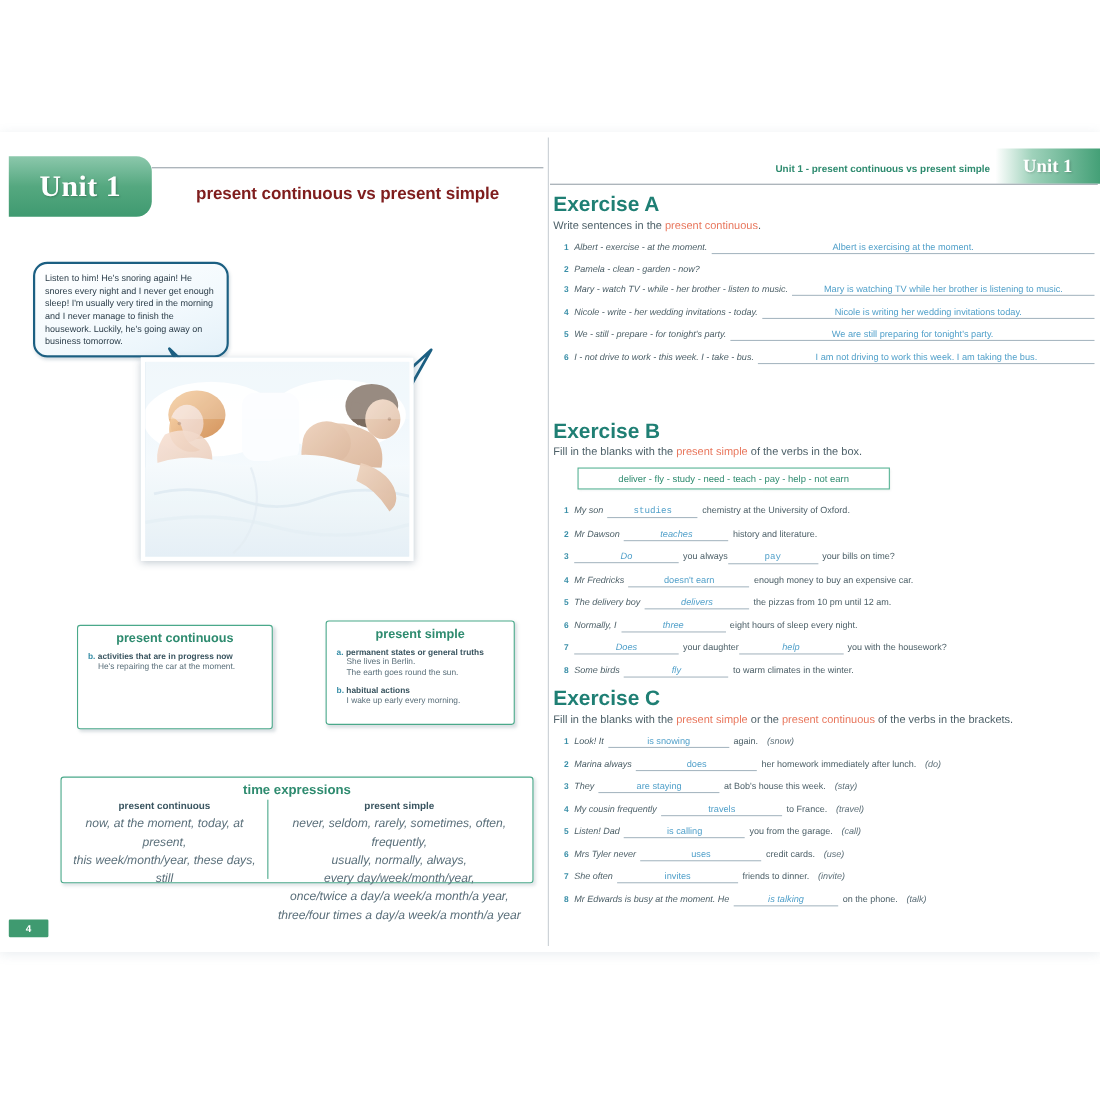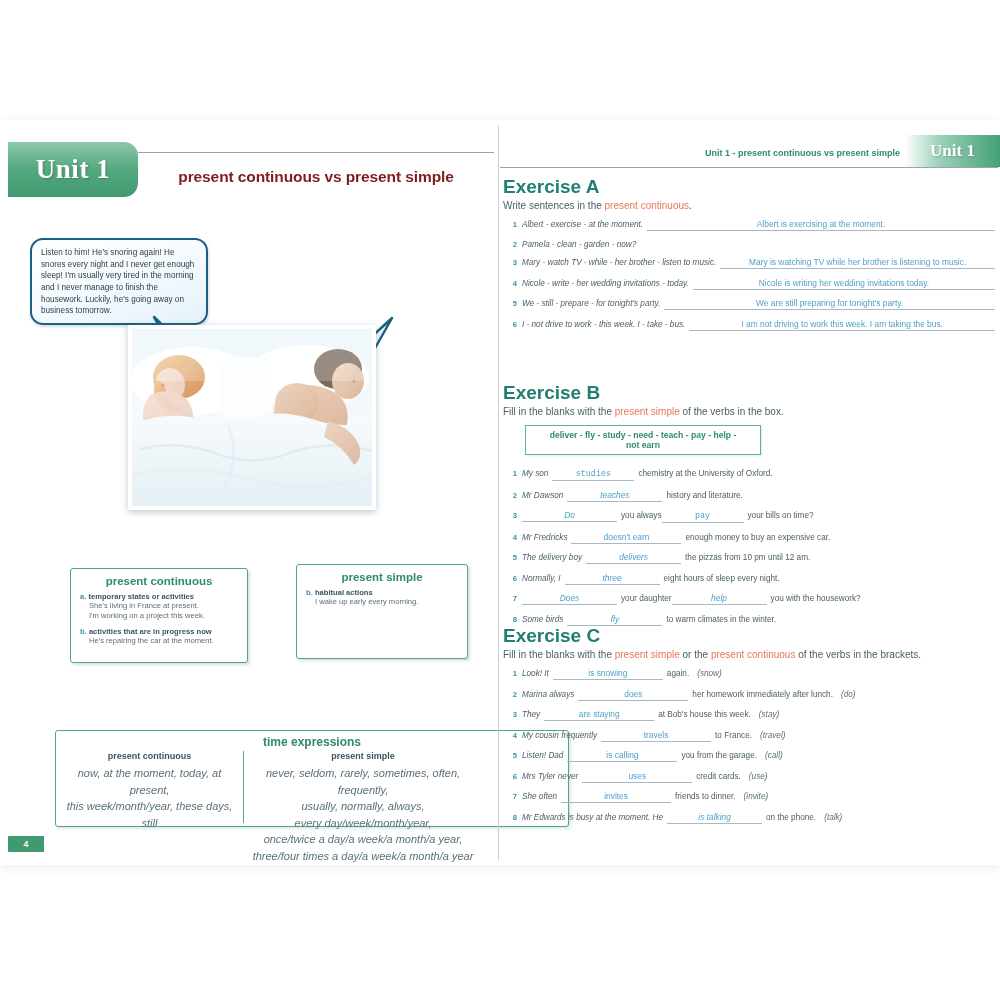--- a/index.html
+++ b/index.html
@@ -107,21 +107,21 @@
   .gbox-head { font-size: 7.6px; font-weight: bold; color: #3a5560; }
   .gbox-head .ltr { color: #3a8fa8; }
   .gbox-ex { font-size: 7.6px; color: #5a6f7a; padding-left: 9px; line-height: 1.35; }
 
   
   #timebox {
     position: absolute; left: 55px; top: 712px - 600px;
     border: 1.6px solid #4aa98a; border-radius: 3px; background: #fff;
   }
   #timebox {
-    left: 55px; top: 610px; width: 514px; height: 97px;
+    left: 55px; top: 586px; width: 430px; height: 97px;
     box-shadow: 2px 2px 3px rgba(120,140,150,.22);
   }
   #timebox .tb-title {
     text-align: center; color: #2e8b6f; font-size: 12px; font-weight: bold;
     padding-top: 4px;
   }
   #timebox .tb-cols { display: flex; height: 72px; margin-top: 2px; }
   #timebox .tb-col { flex: 0 0 auto; padding: 0 6px; text-align: center; }
   #timebox .tb-col.c1 { width: 188px; border-right: 1.4px solid #4aa98a; }
   #timebox .tb-col.c2 { width: 238px; }
@@ -195,26 +195,26 @@
     padding-bottom: 1px;
     min-width: 40px;
   }
   .ans.fixed { flex: 0 0 auto; }
   .ans.w82  { width: 82px; font-family: Liberation Mono, monospace; }
   .ans.w95  { width: 95px; font-style: italic; }
   .ans.w110 { width: 110px; }
 
   .wordbox {
     margin: 0 0 14px 22px;
-    width: 236px;
+    width: 284px;
     border: 1.4px solid #57b394;
     background: #ffffff;
     text-align: center;
     padding: 4px 16px;
-    color: #2e8b6f; font-size: 8.6px; font-weight: bold;
+    color: #2e8b6f; font-size: 8.6px; font-weight: normal;
     box-shadow: 1px 1px 2px rgba(120,150,140,.2);
   }
 </style>
 </head>
 <body>
 
 <div id="book">
 
   <div id="left-page">
 
@@ -294,37 +294,37 @@
 
         <rect width="240" height="177" fill="#ffffff" opacity=".10"></rect>
         <rect width="240" height="52" fill="#ffffff" opacity=".22"></rect>
       </svg>
     </div>
 
     <div class="gbox" id="gbox-pc">
       <div class="gbox-title">present continuous</div>
       <div class="gbox-item">
         <div class="gbox-head">
-          <span class="ltr">a.</span>
-          <span>temporary states or activities</span>
-        </div>
-        <div class="gbox-ex">She's living in France at present.</div>
-        <div class="gbox-ex">I'm working on a project this week.</div>
-      </div>
-      <div class="gbox-item">
-        <div class="gbox-head">
           <span class="ltr">b.</span>
           <span>activities that are in progress now</span>
         </div>
         <div class="gbox-ex">He's repairing the car at the moment.</div>
       </div>
     </div>
 
     <div class="gbox" id="gbox-ps">
       <div class="gbox-title">present simple</div>
+      <div class="gbox-item">
+        <div class="gbox-head">
+          <span class="ltr">a.</span>
+          <span>permanent states or general truths</span>
+        </div>
+        <div class="gbox-ex">She lives in Berlin.</div>
+        <div class="gbox-ex">The earth goes round the sun.</div>
+      </div>
       <div class="gbox-item">
         <div class="gbox-head">
           <span class="ltr">b.</span>
           <span>habitual actions</span>
         </div>
         <div class="gbox-ex">I wake up early every morning.</div>
       </div>
     </div>
 
     <div id="timebox">

